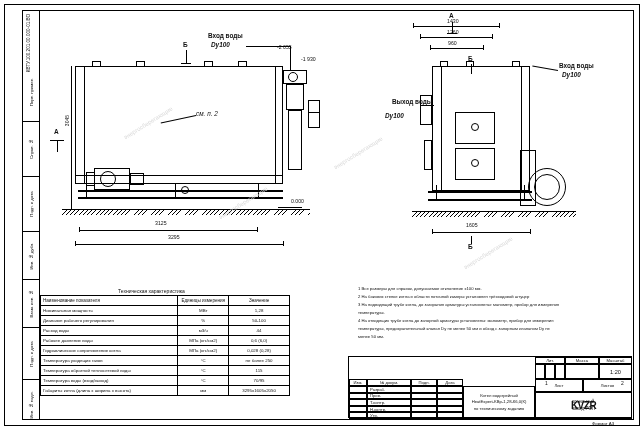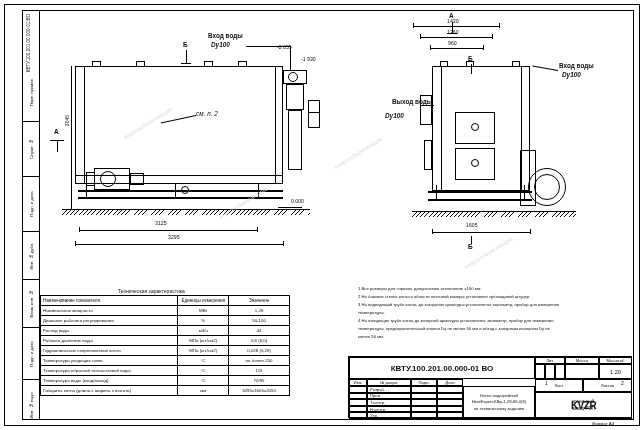--- a/index.html
+++ b/index.html
@@ -269,23 +269,20 @@
     <tr>
           <td class="n">Габариты котла (длина x ширина x высота)</td>
           <td class="u">мм</td>
           <td class="v">3295x1605x2050</td>
         </tr>
   </tbody>
     </table>
 
   <div class="stamp">
 
-    <div class="scell bdr" style="left:0;top:0;width:186px;height:22px;display:flex;align-items:center;justify-content:center;">
-      <span style="font-size:8px;font-weight:bold;">КВТУ.100.201.00.000-01 ВО</span>
-    </div>
 
     <div class="scell bdr" style="left:0;top:22px;width:18px;height:7px;display:flex;align-items:center;justify-content:center;">
         <span>Изм.</span>
       </div>
     <div class="scell bdr" style="left:18px;top:22px;width:44px;height:7px;display:flex;align-items:center;justify-content:center;">
         <span>№ докум.</span>
       </div>
     <div class="scell bdr" style="left:62px;top:22px;width:26px;height:7px;display:flex;align-items:center;justify-content:center;">
         <span>Подп.</span>
       </div>

